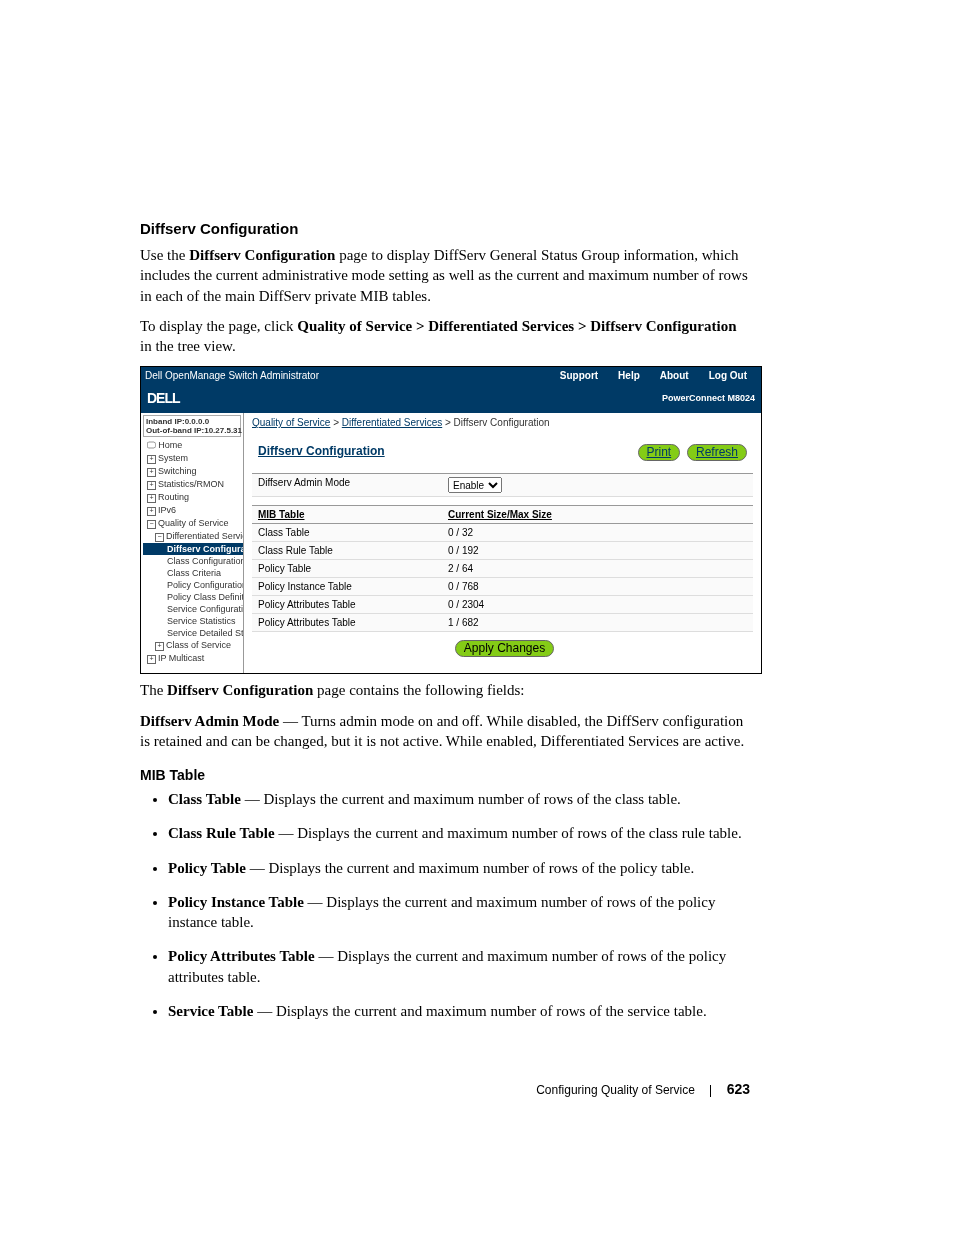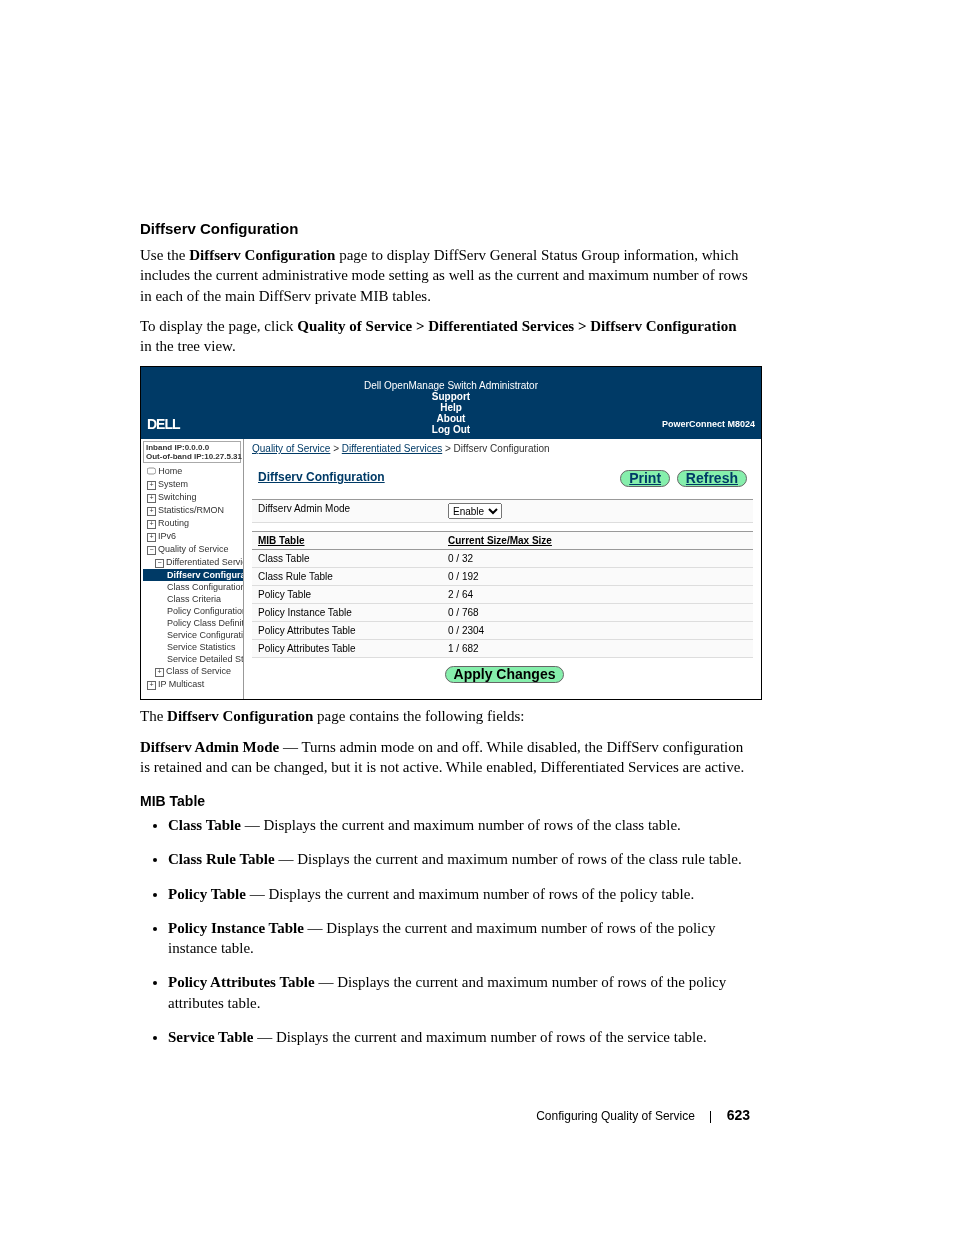--- a/index.html
+++ b/index.html
@@ -41,23 +41,22 @@
     font-size: 10px;
     background: #fff;
     margin-bottom: 6px;
   }
   .ss-titlebar {
     background: #003a66;
     color: #fff;
     display: flex;
     align-items: center;
     height: 16px;
-    padding: 13px 4px;
+    padding: 0 4px;
     font-size: 10px;
-    flex-direction: column;
   }
   .ss-titlebar .spacer { flex: 1; }
   .ss-titlebar .navlink {
     padding: 0 10px;
     font-weight: bold;
   }
   .ss-logo-row {
     background: #003a66;
     height: 30px;
     display: flex;
@@ -125,30 +124,29 @@
   }
   .panel-title {
     color: #003a66;
     font-weight: bold;
     font-size: 12px;
     text-decoration: underline;
   }
   .pill-btn {
     border: 1px solid #666;
     border-radius: 9px;
-    background: #86efac;
-    font-size: 14px;
+    background: #84cc16;
+    font-size: 12px;
     padding: 0 8px;
     line-height: 14px;
     height: 15px;
     margin-left: 4px;
     display: inline-block;
     text-decoration: underline;
     color: #003a66;
-    font-weight: bold;
   }
   .data-panel {
     border-top: 1px solid #999;
     background: #fafafa;
     margin-top: 8px;
   }
   .data-row {
     display: flex;
     border-bottom: 1px solid #ddd;
     padding: 3px 6px;

